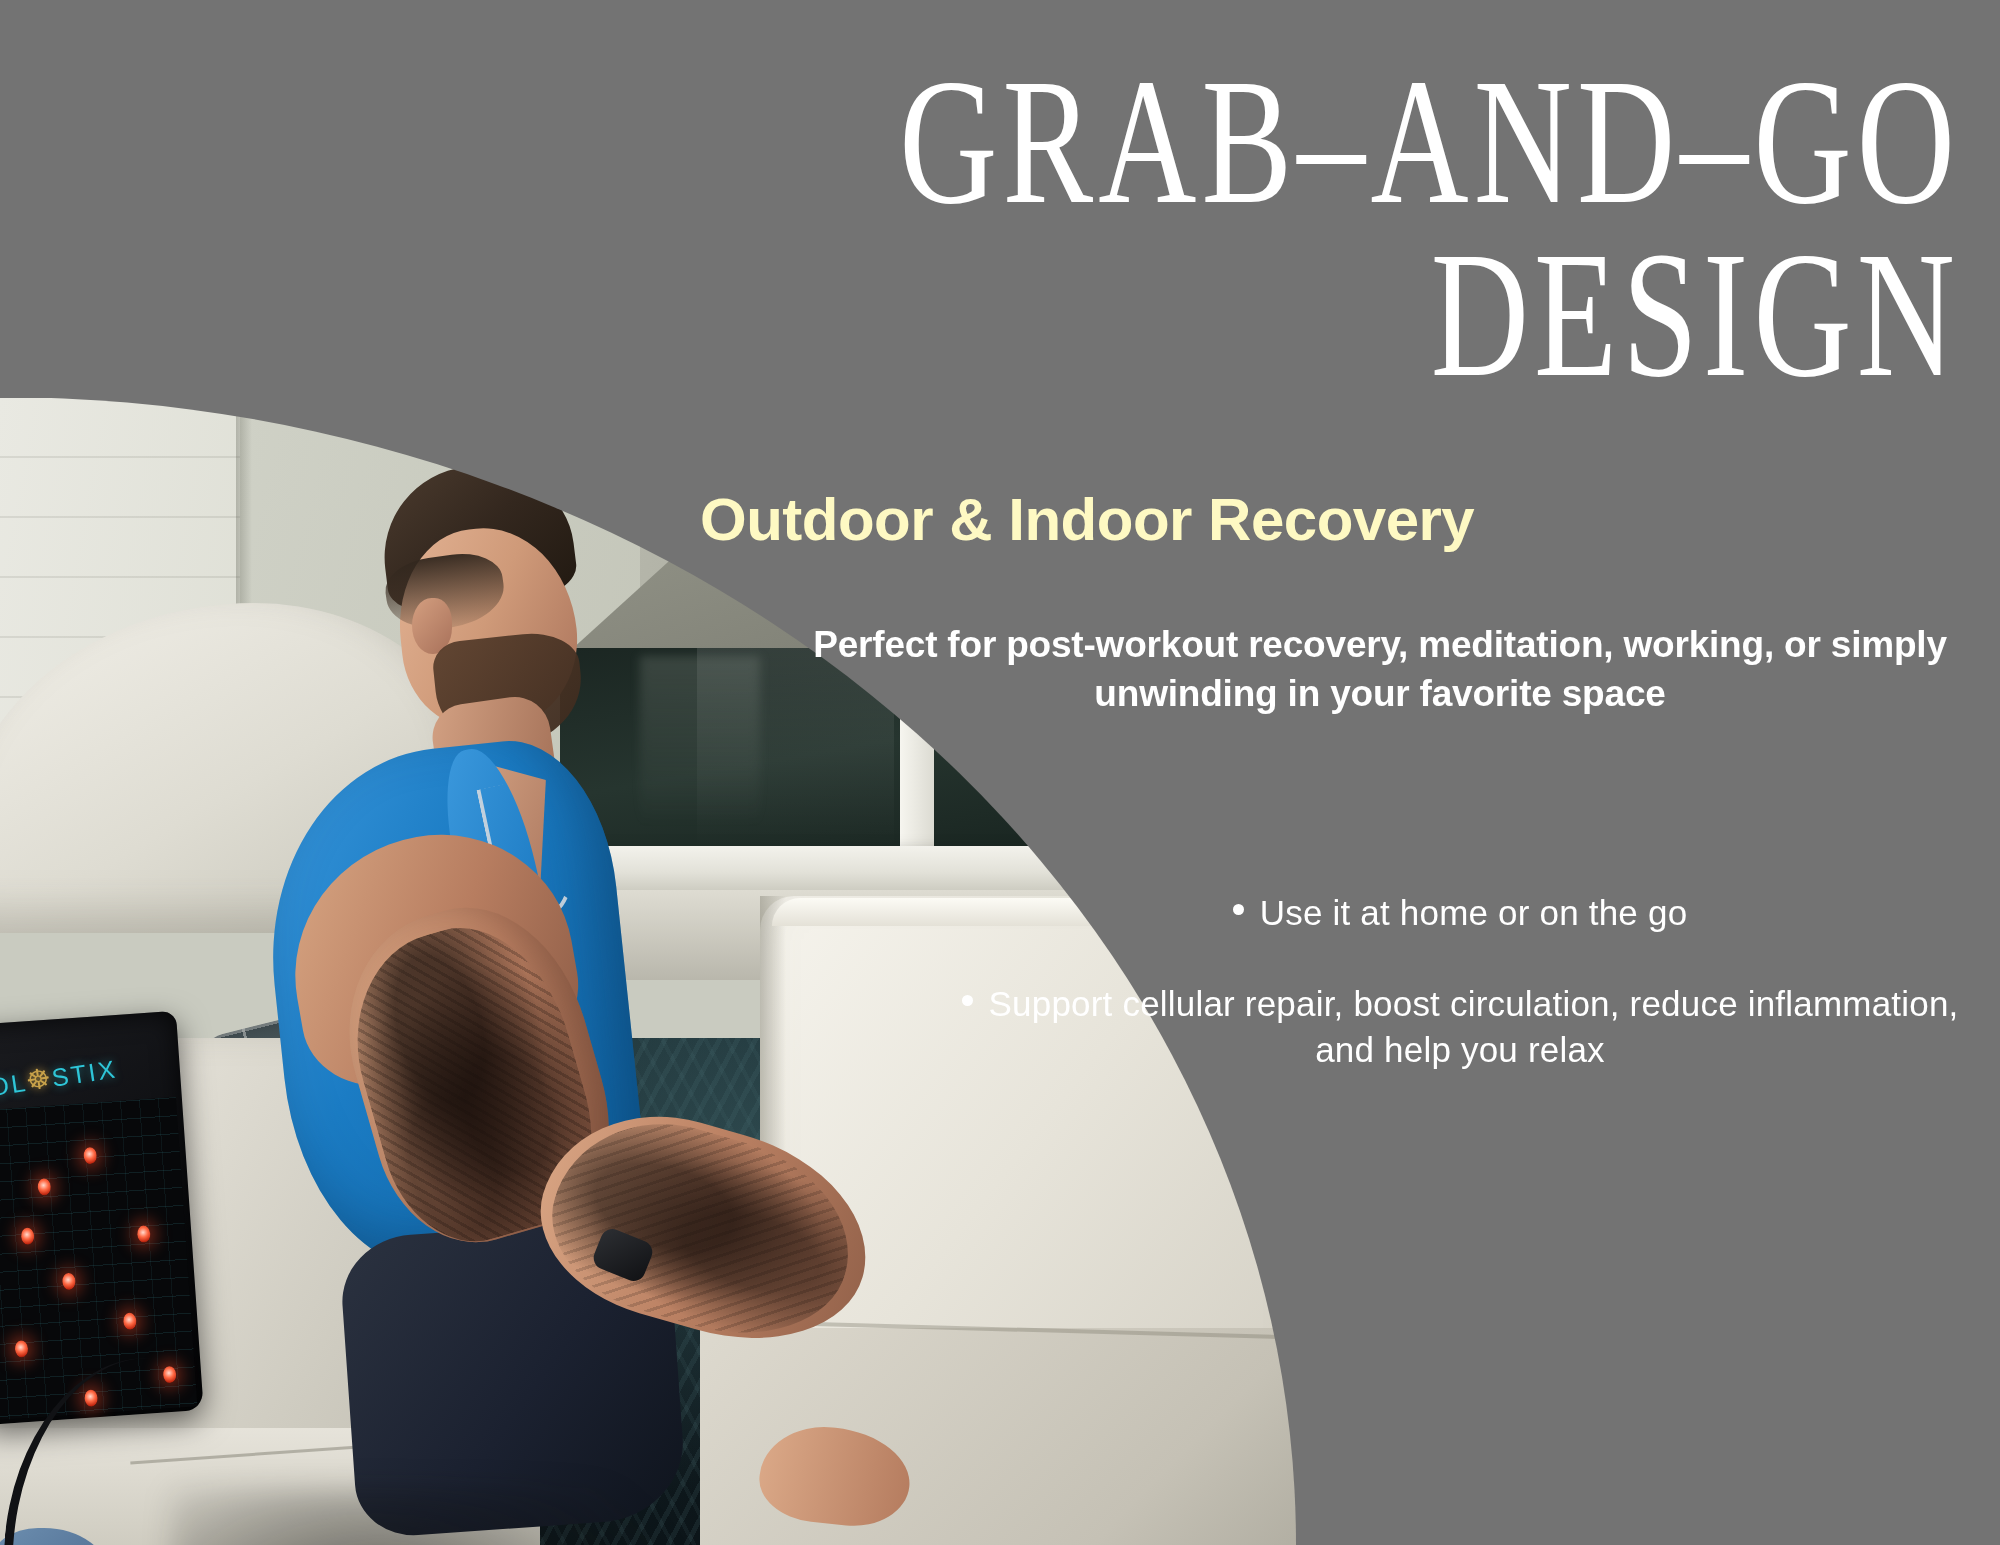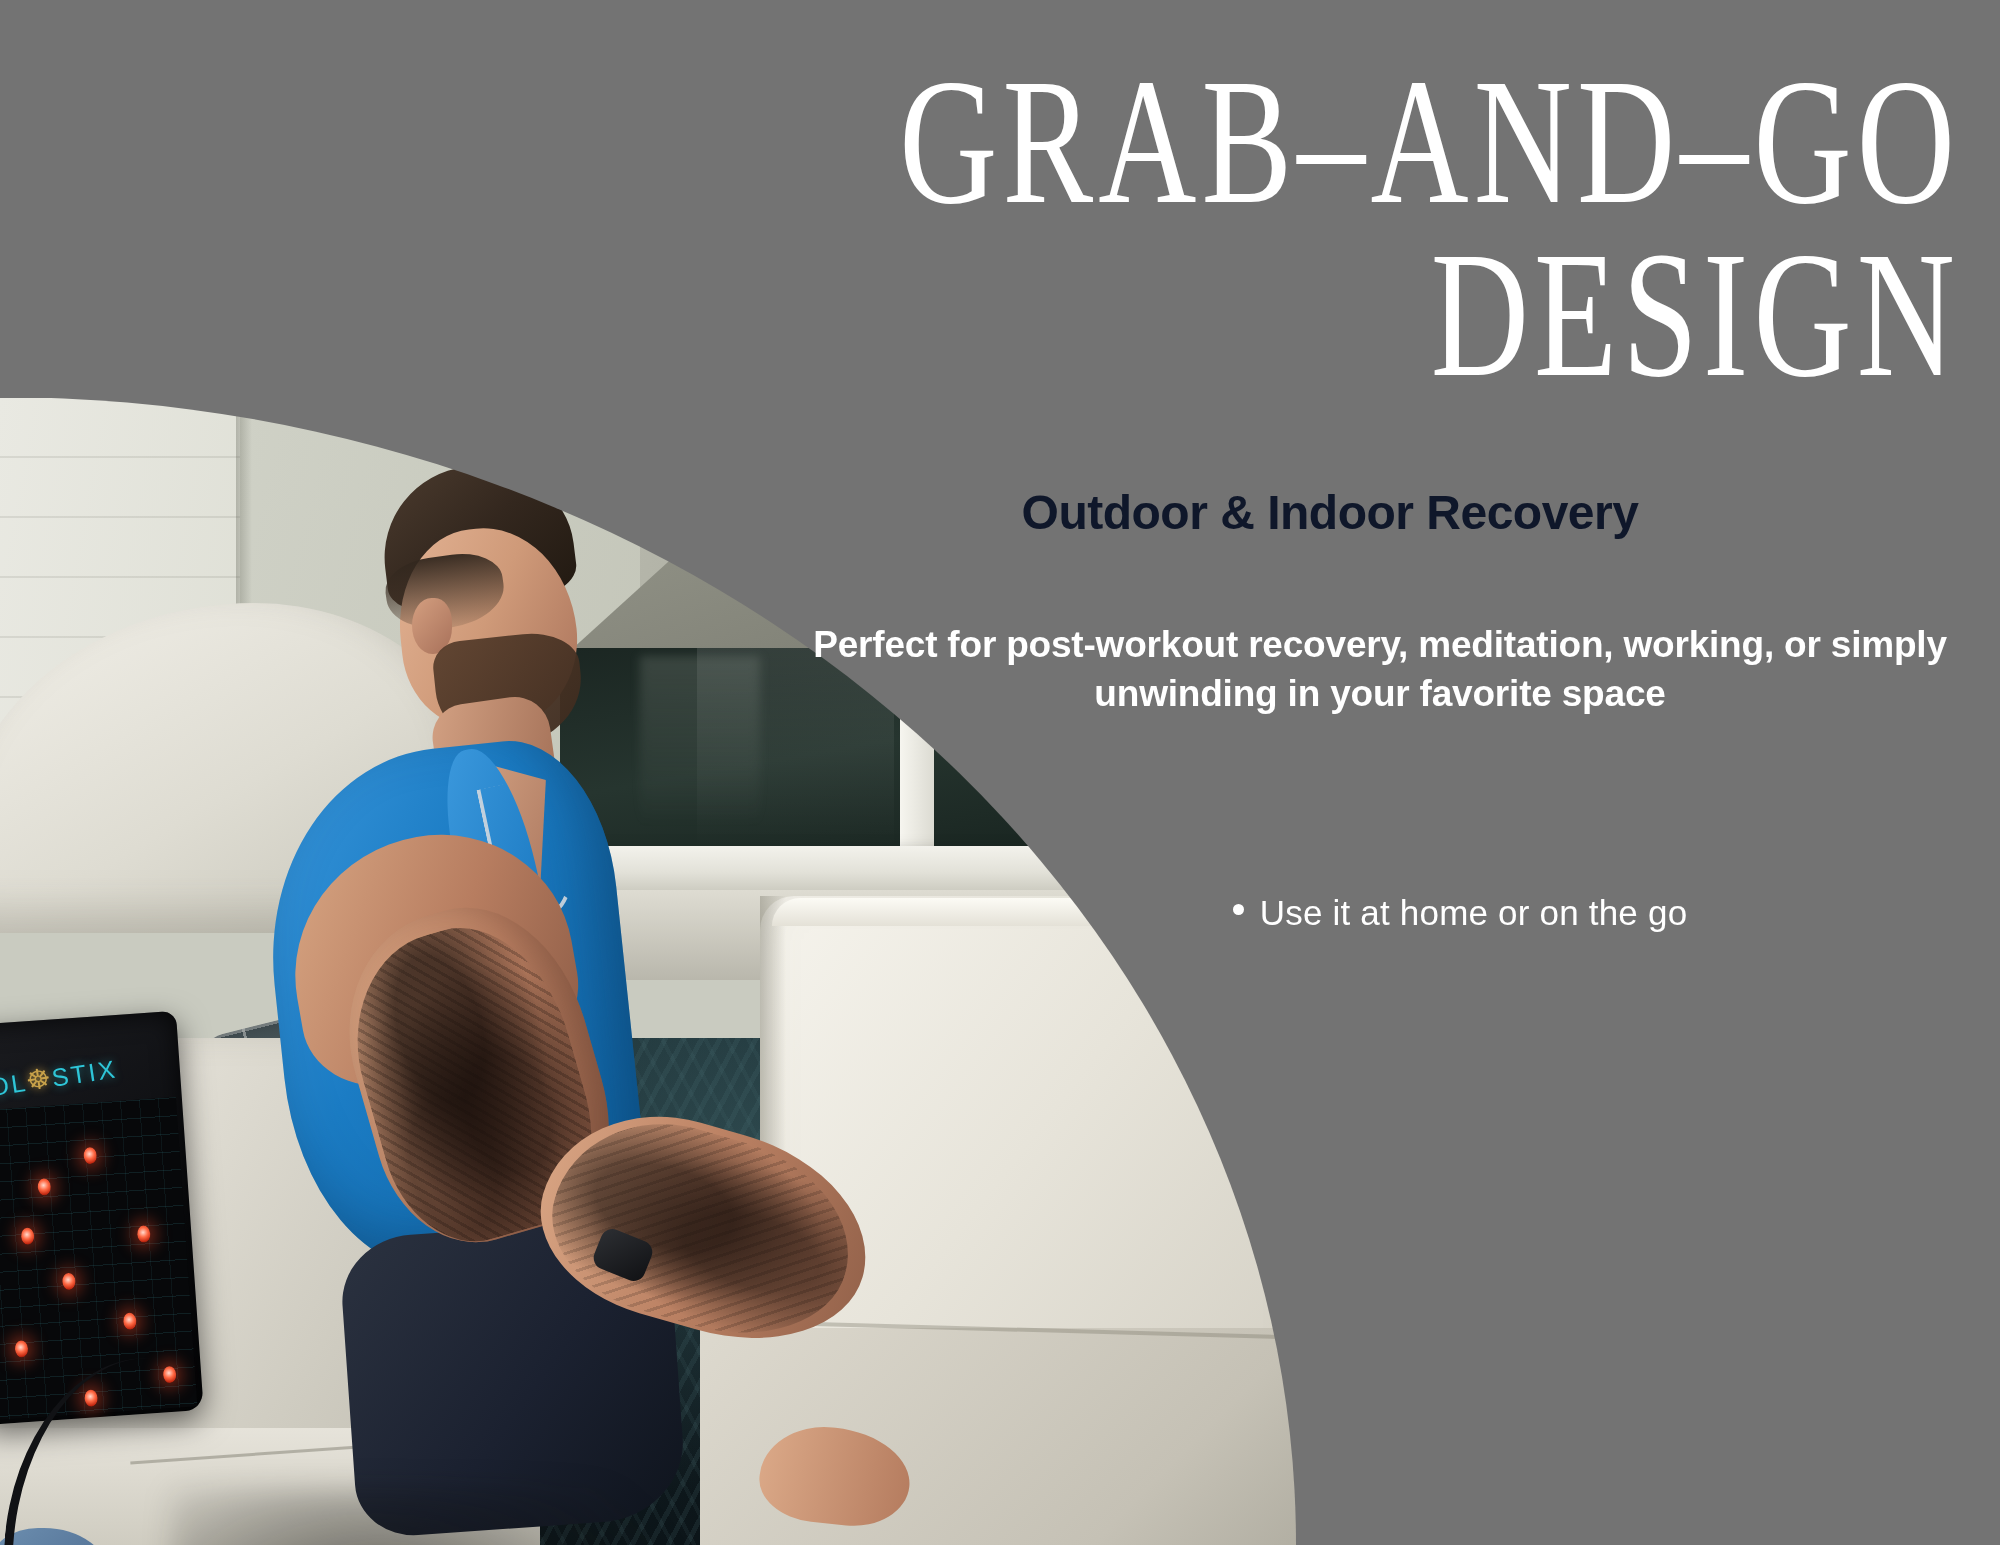--- a/index.html
+++ b/index.html
@@ -360,23 +360,23 @@
     letter-spacing: 6px;
     font-weight: 400;
     transform: scaleX(0.86) scaleY(1.14);
     transform-origin: right top;
     white-space: pre-line;
   }
   #subhead {
     position: absolute;
     left: 700px; top: 487px;
     width: 1260px;
-    text-align: center;
-    color: #0f172a;
-    font-size: 48px;
+    text-align: left;
+    color: #fef9c3;
+    font-size: 60px;
     font-weight: 700;
     letter-spacing: -0.5px;
     line-height: 1.1;
   }
   #lede {
     position: absolute;
     left: 800px; top: 620px;
     width: 1160px;
     text-align: center;
     color: #ffffff;
@@ -489,15 +489,19 @@
   <div id="title">GRAB–AND–GO
 DESIGN</div>
   <div id="subhead">Outdoor &amp; Indoor Recovery</div>
   <div id="lede">Perfect for post-workout recovery, meditation, working, or simply unwinding in your favorite space</div>
 
   <div id="bullets">
     <div class="bullet-row">
       <span class="dot"></span><span class="btext">Use it at home or on the go</span>
       
     </div>
+    <div class="bullet-row">
+      <span class="dot"></span><span class="btext">Support cellular repair, boost circulation, reduce inflammation, and help you relax</span>
+      
+    </div>
   </div>
 
 </div>
 
 </body></html>

